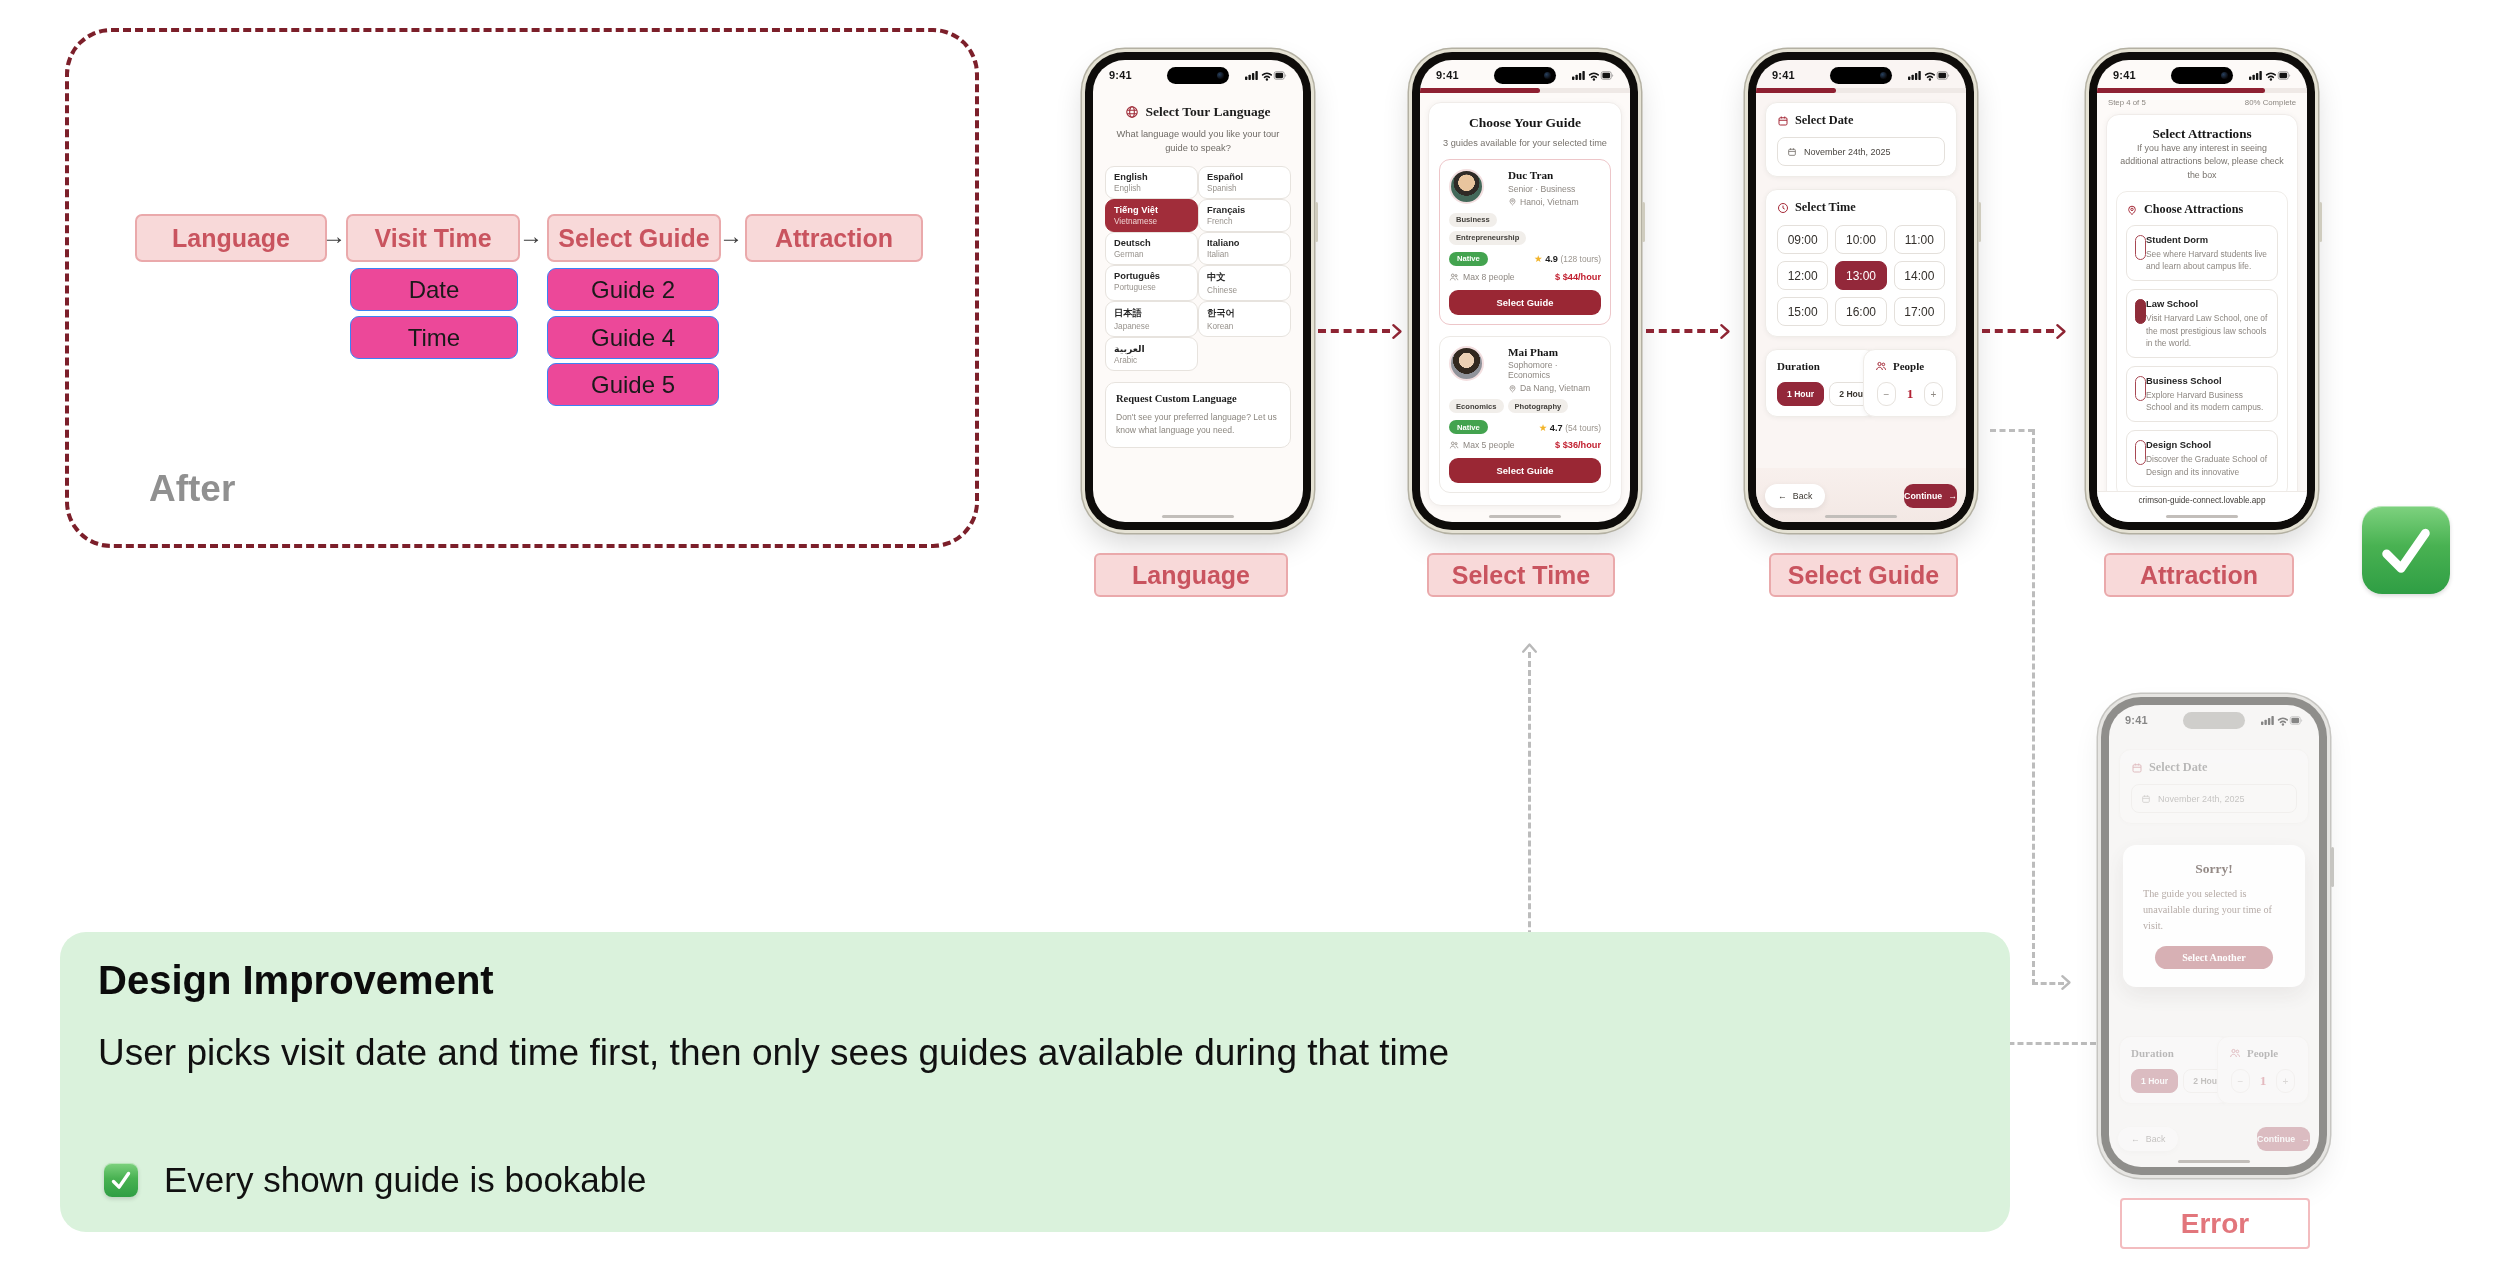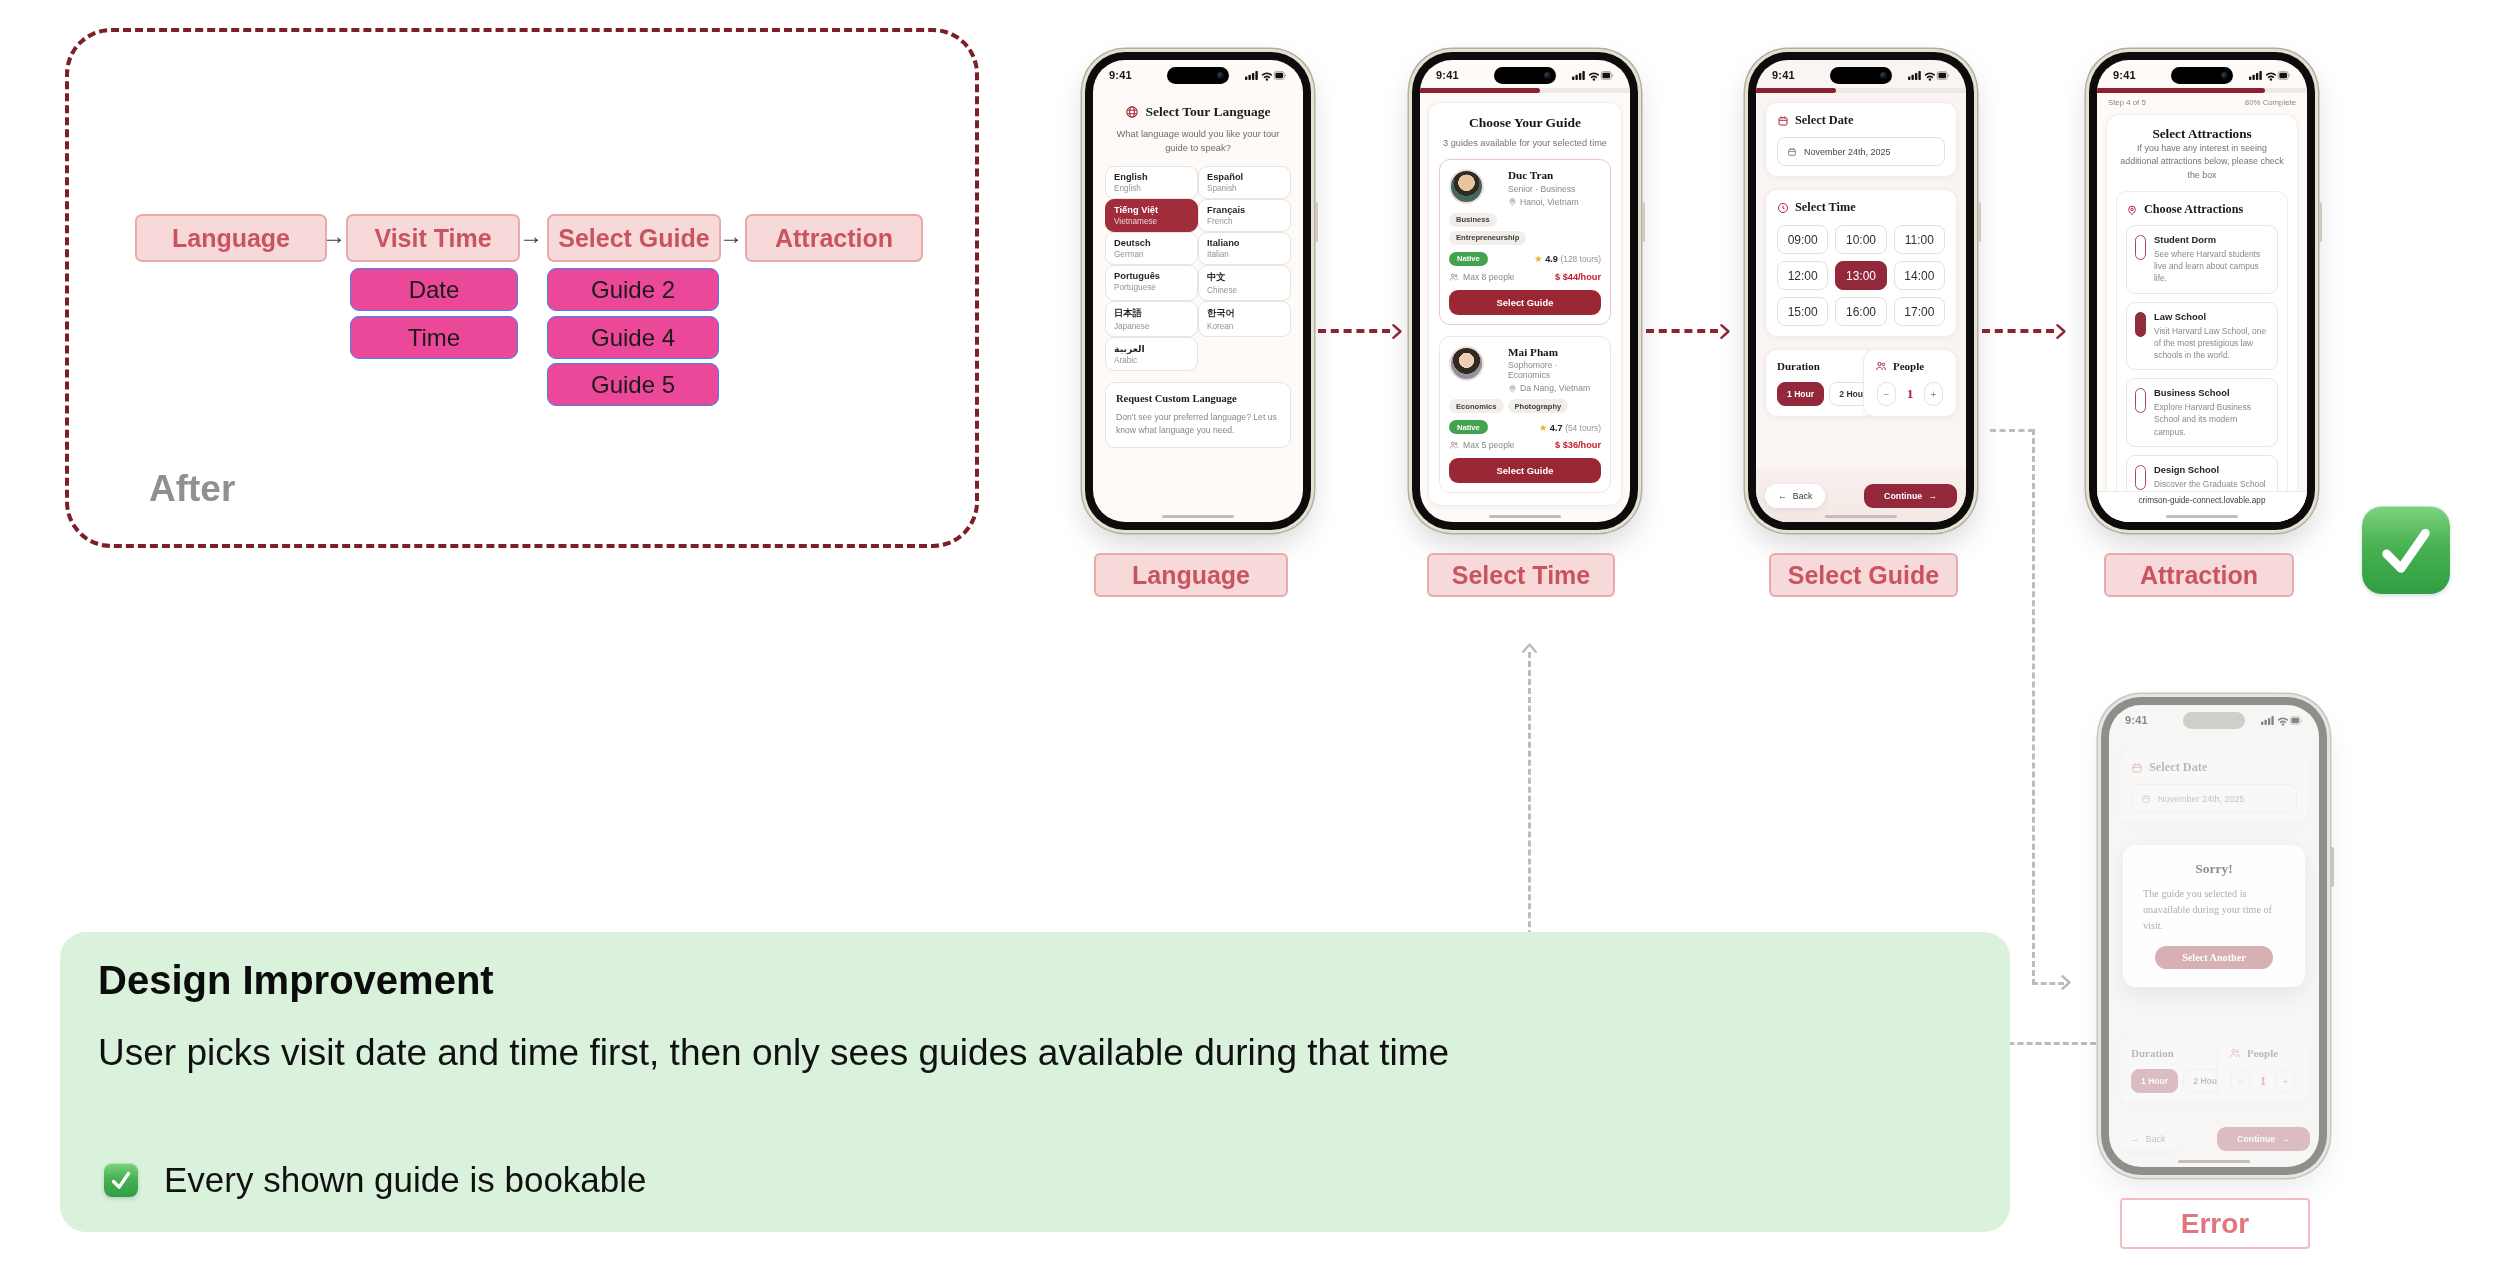--- a/index.html
+++ b/index.html
@@ -102,33 +102,33 @@
         color:#3a3630;background:#fff;}
   .chip.sel{background:#93283a;border-color:#93283a;color:#fff;}
   .stepper{margin-top:10px;display:flex;align-items:center;justify-content:space-between;padding:0 2px;}
   .stp{width:17px;height:22px;border:1.2px solid #e6e2dd;border-radius:9px;color:#8f8a84;font-size:10px;
        display:flex;align-items:center;justify-content:center;}
   .cnt{font-size:13.5px;font-weight:bold;color:#b22335;}
   .p3-footer{position:absolute;left:9px;right:9px;bottom:14px;display:flex;align-items:center;
              justify-content:space-between;z-index:3;}
   .backbtn{background:#fff;border-radius:12px;padding:7px 13px;font-size:8.8px;color:#3c3832;
            box-shadow:0 2px 6px rgba(0,0,0,.08);display:flex;align-items:center;gap:6px;}
-  .contbtn{background:#93283a;border-radius:9px;padding:7px 20px;font-size:8.8px;font-weight:bold;
+  .contbtn{background:#93283a;border-radius:9px;padding:7px 0;font-size:8.8px;font-weight:bold;
            color:#fff;display:flex;align-items:flex-end;gap:6px;}
 
   
   .p4-wrap{position:absolute;inset:26px 0 0 0;padding:10px 9px 0;box-sizing:border-box;}
   .p4-steprow{display:flex;justify-content:space-between;font-size:7.8px;color:#8c8781;padding:0 2px;margin-top:2px;}
   .p4-card{margin-top:7px;background:#fff;border:1px solid #f0ece9;border-radius:13px;padding:11px 9px;
            box-shadow:0 1px 6px rgba(0,0,0,.05);}
   .p4-title{text-align:center;font-size:13.2px;font-weight:bold;color:#161616;}
   .p4-sub{text-align:center;font-size:8.9px;color:#77726c;line-height:1.5;padding:0 4px;}
   .a-card{margin-top:9px;border:1px solid #efece8;border-radius:11px;padding:10px 9px;background:#fff;}
   .a-head{display:flex;align-items:center;gap:6px;font-size:12.2px;font-weight:bold;color:#191919;}
-  .a-item{margin-top:8px;border:1.2px solid #e9e5e0;border-radius:9px;padding:8px;display:flex;gap:8px;
+  .a-item{margin-top:8px;border:1.2px solid #e9e5e0;border-radius:9px;padding:8px;display:flex;gap:0;
           align-items:flex-start;}
   .pillbox{flex:none;width:11px;height:25px;border-radius:7px;border:1.6px solid #a84853;margin-top:1px;
            box-sizing:border-box;}
   .pillbox.on{background:#8f2d3a;border-color:#8f2d3a;}
   .a-name{font-size:9.4px;font-weight:bold;color:#242424;}
   .a-desc{margin-top:3px;font-size:8.4px;color:#8d8781;line-height:1.45;}
   .p4-urlband{position:absolute;left:0;right:0;bottom:0;height:26px;background:#fff;border-top:1px solid #eeeae6;
               display:flex;align-items:flex-start;justify-content:center;padding-top:4px;font-size:8.2px;
               color:#3f3b36;z-index:7;}
 

